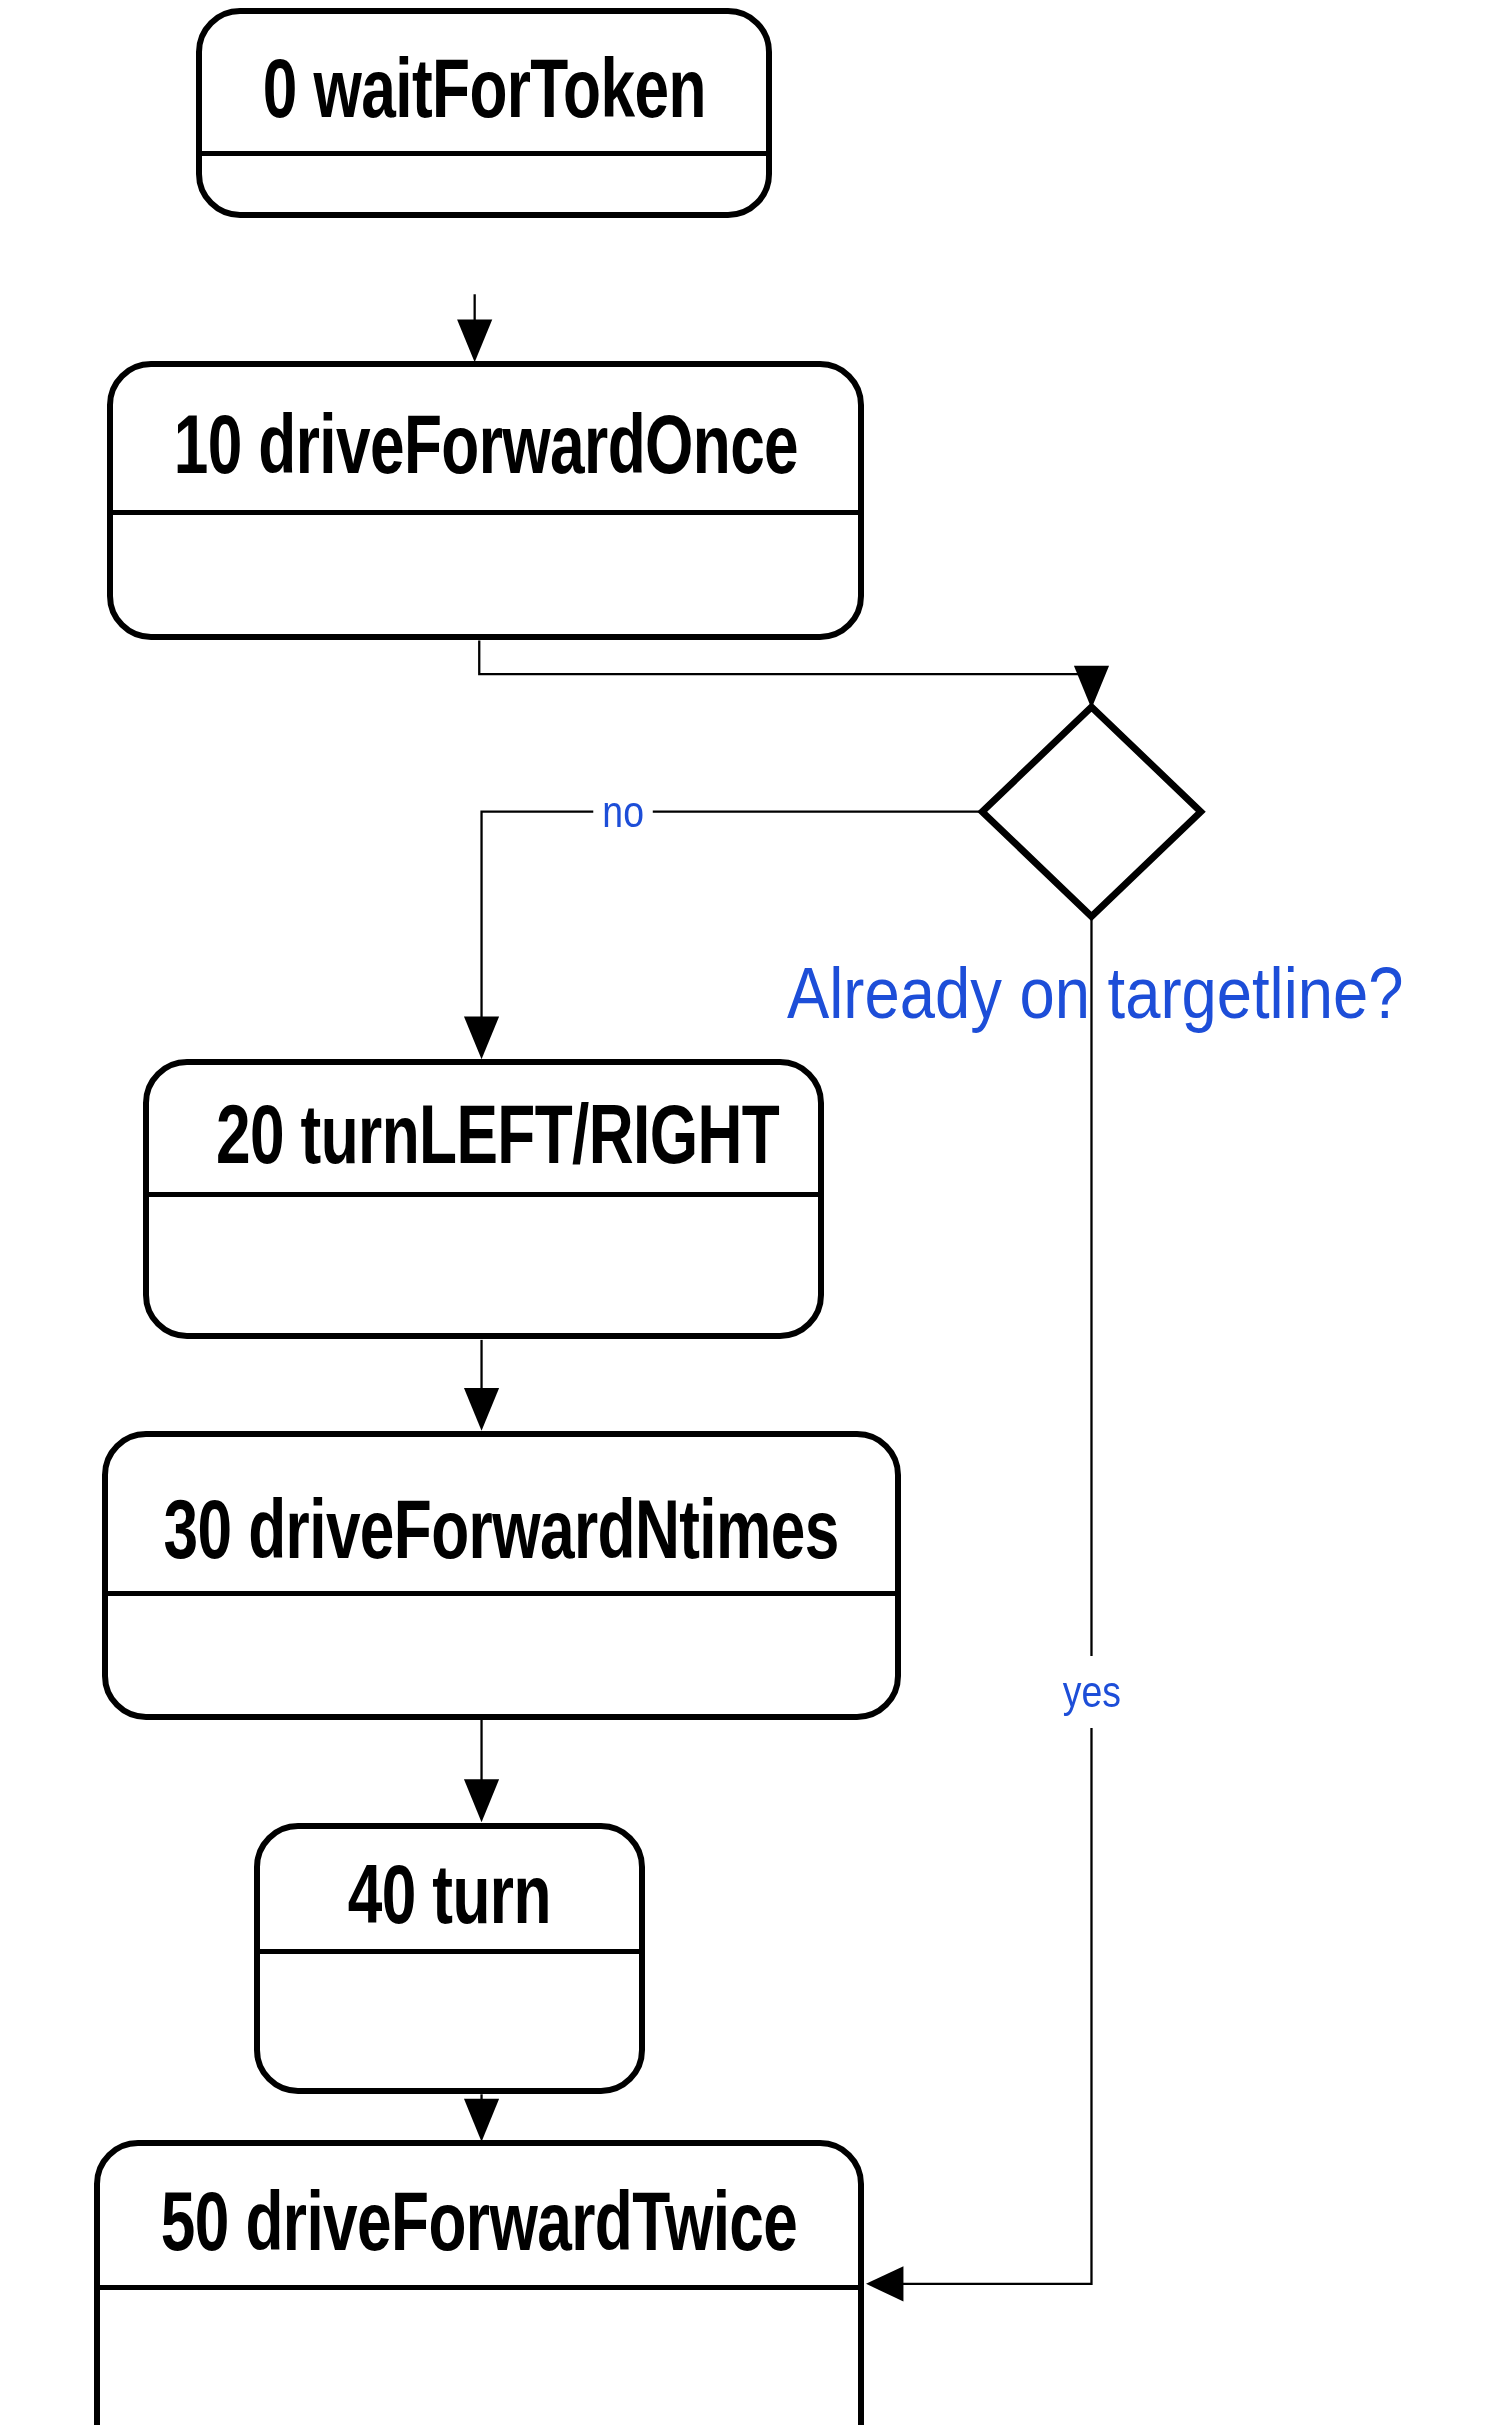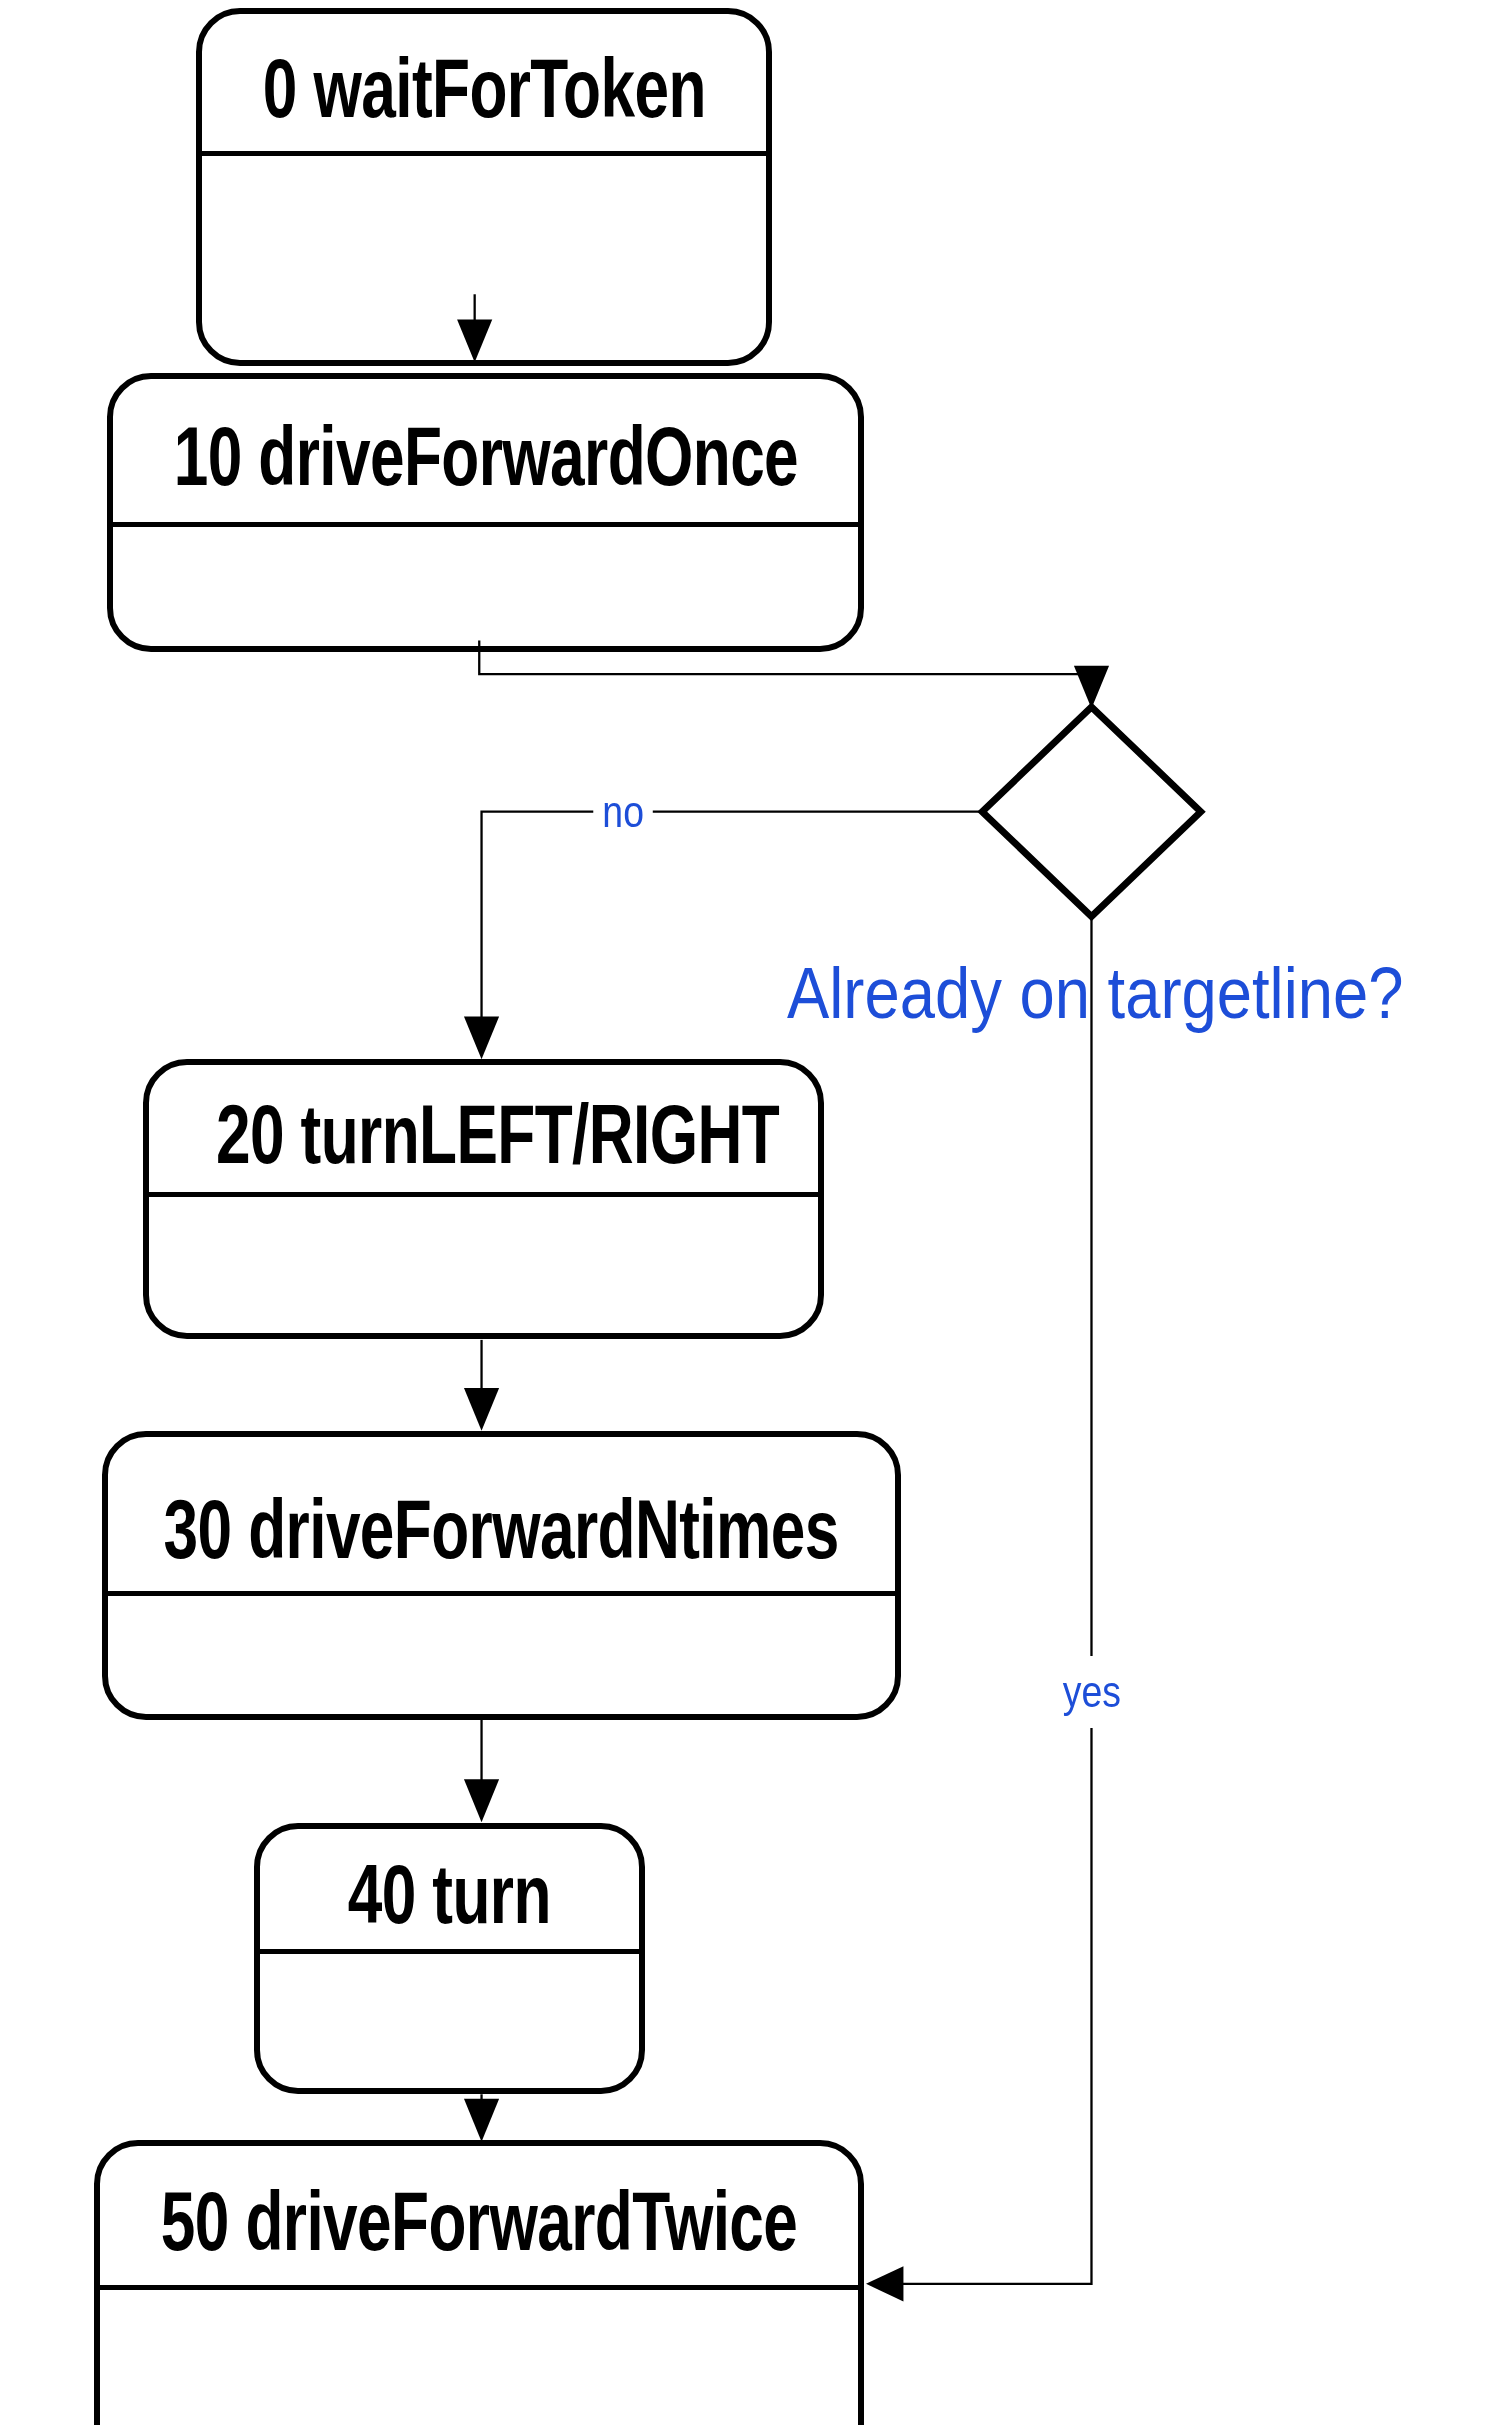--- a/index.html
+++ b/index.html
@@ -81,28 +81,28 @@
     background: transparent;
     transform: scaleX(0.88);
     padding: 0;
   }
 </style>
 </head>
 <body>
 
 <div class="stage">
 
-  <div class="state" style="left:196px; top:7.6px; width:576px; height:358px;">
+  <div class="state" style="left:196px; top:7.6px; width:576px; height:210px;">
     <div class="title-comp" style="height:127px;">
       <span class="title-text">0 waitForToken</span>
     </div>
     <div class="body-comp"></div>
   </div>
 
-  <div class="state" style="left:107px; top:373px; width:757px; height:279px;">
+  <div class="state" style="left:107px; top:361px; width:757px; height:279px;">
     <div class="title-comp" style="height:132px;">
       <span class="title-text">10 driveForwardOnce</span>
     </div>
     <div class="body-comp"></div>
   </div>
 
   <div class="state" style="left:143px; top:1059px; width:681px; height:280px;">
     <div class="title-comp" style="height:116px;padding-left:28px;">
       <span class="title-text">20 turnLEFT/RIGHT</span>
     </div>

